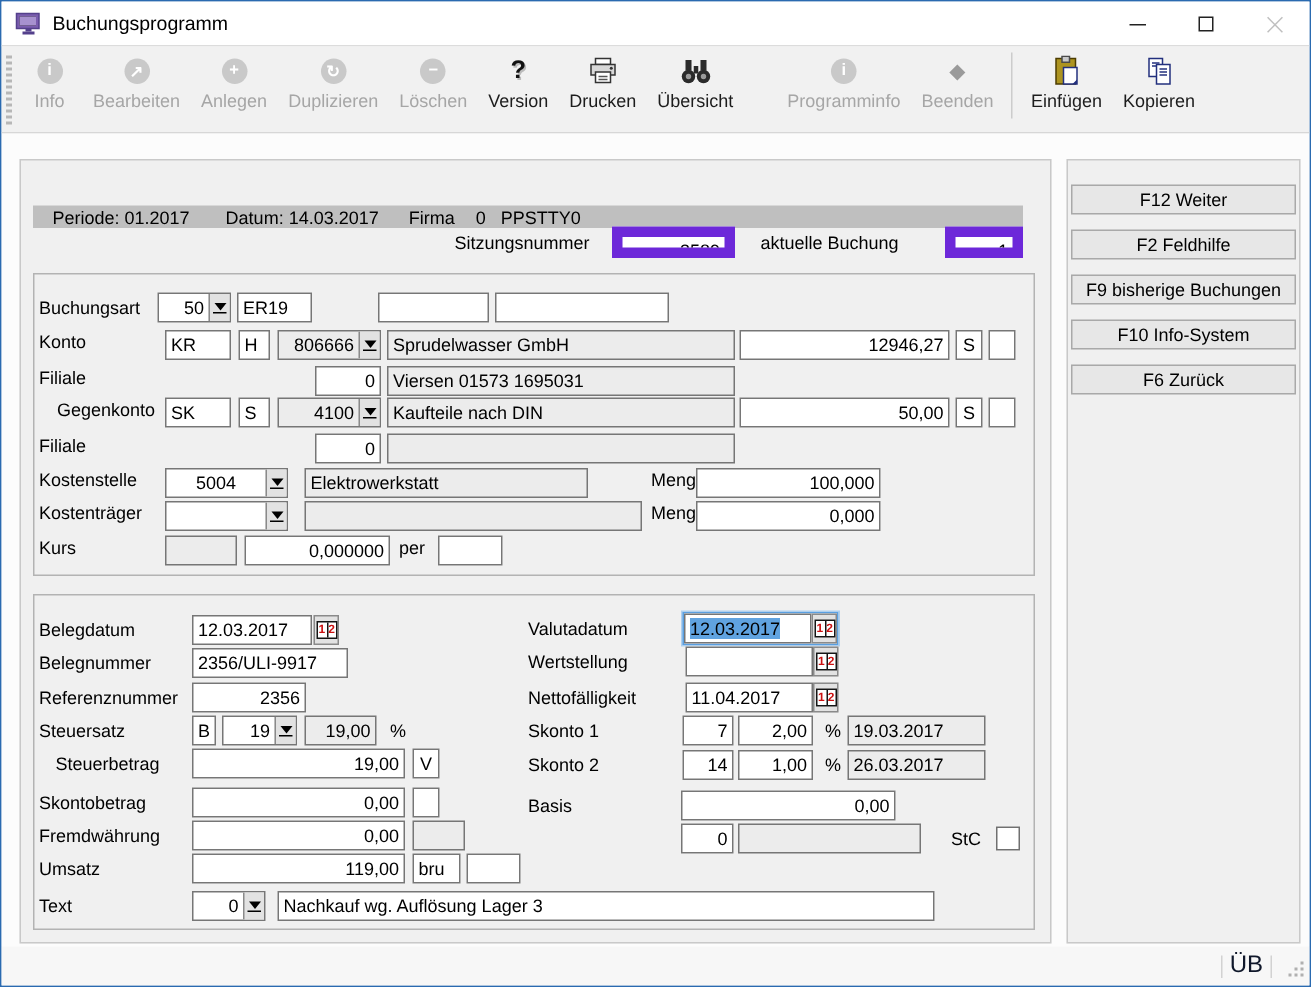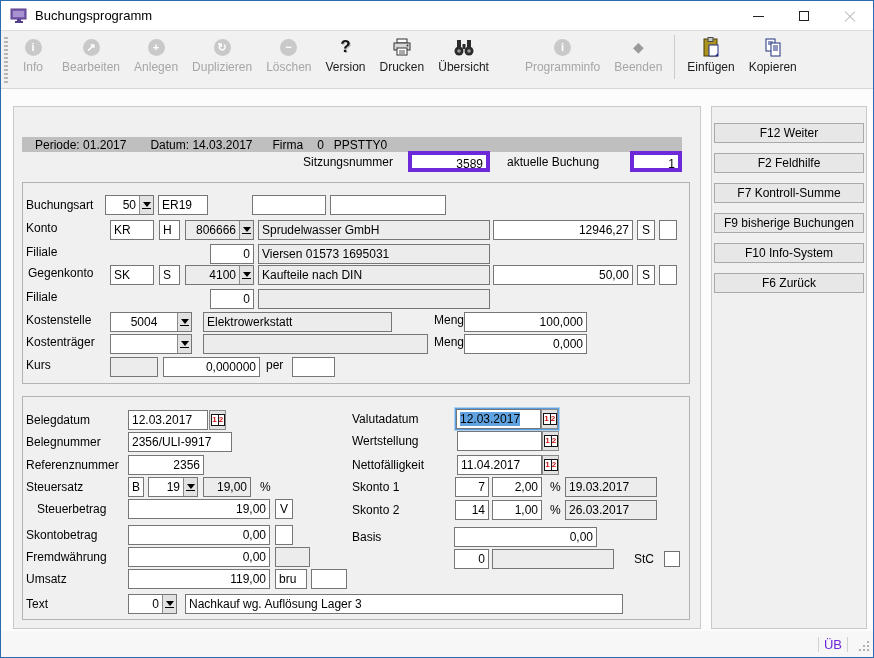--- a/index.html
+++ b/index.html
@@ -47,21 +47,21 @@
           display:flex; align-items:center; justify-content:center; cursor:pointer; white-space:nowrap; }
 
   .groupbox { position:absolute; border:1px solid #b3b3b3; }
 
   .lbl { position:absolute; font-size:12px; color:#000; height:20px; line-height:20px; white-space:nowrap; }
   .fld { position:absolute; height:20px; border:1px solid #767676; background:#fff; font-size:12px;
          line-height:18px; padding:0 3px; color:#000; white-space:nowrap; overflow:hidden; }
   .fld.ro { background:#ececec; }
   .num { text-align:right; }
   .ctr { text-align:center; }
-  .thick { border:4px solid #6d28d9; }
+  .thick { border:7px solid #6d28d9; }
 
   .combo { position:absolute; display:flex; height:20px; border:1px solid #767676; background:#fff; }
   .combo.ro { background:#ececec; }
   .combo .val { flex:1; font-size:12px; line-height:18px; padding:0 3px; overflow:hidden; white-space:nowrap; }
   .dd { flex:none; width:14px; background:#e2e2e2; border-left:1px solid #8a8a8a; display:flex;
         flex-direction:column; align-items:center; justify-content:center; cursor:pointer; }
   .dd .tri { width:0; height:0; border:4px solid transparent; border-top:5px solid #000; border-bottom:0; }
   .dd .bar { width:9px; height:1px; background:#000; margin-top:1px; }
 
   .calbtn { position:absolute; width:17px; height:20px; background:#e2e2e2; border:1px solid #8a8a8a;
@@ -77,21 +77,21 @@
   .focuswrap { position:absolute; display:flex; border:1px solid #5a9fe0; box-shadow:0 0 0 1px #aecfee; }
   .focuswrap .fld, .focuswrap .calbtn { position:static; }
   .selection { background:#60a3e0; }
 
   .checkbox { position:absolute; width:16px; height:16px; background:#fff; border:1px solid #707070; }
 
   
   .statusbar { position:absolute; left:0; bottom:0; width:100%; height:26px; background:#f7f7f7;
                display:flex; align-items:center; justify-content:flex-end; }
   .st-sep { width:1px; height:15px; background:#d2d2d2; margin:0 5px; }
-  .st-text { font-size:13px; color:#6d28d9; }
+  .st-text { font-size:16px; color:#0f172a; }
   .grip { width:12px; height:12px; margin:6px 4px 0 4px; position:relative; }
   .grip i { position:absolute; width:2px; height:2px; background:#b0b0b0;
             box-shadow:-4px 4px 0 #b0b0b0, -8px 8px 0 #b0b0b0, 0 4px 0 #b0b0b0, -4px 8px 0 #b0b0b0, 0 8px 0 #b0b0b0;
             right:0; top:0; }
 </style>
 </head>
 <body>
 
 <div class="window">
 
@@ -268,21 +268,21 @@
       </div>
       <div class="fld ro" style="left:244px; top:113px; width:232px;">Sprudelwasser GmbH</div>
       <div class="fld num" style="left:479px; top:113px; width:140px;">12946,27</div>
       <div class="fld ctr" style="left:623px; top:113px; width:18px;">S</div>
       <div class="fld" style="left:645px; top:113px; width:18px;"></div>
 
       <div class="lbl" style="left:12px; top:135px;">Filiale</div>
       <div class="fld num" style="left:196px; top:137px; width:44px;">0</div>
       <div class="fld ro" style="left:244px; top:137px; width:232px;">Viersen 01573 1695031</div>
 
-      <div class="lbl" style="left:14px; top:156px;text-align:center;">Gegenkonto</div>
+      <div class="lbl" style="left:24px; top:156px;text-align:center;">Gegenkonto</div>
       <div class="fld" style="left:96px; top:158px; width:44px;">SK</div>
       <div class="fld" style="left:145px; top:158px; width:21px;">S</div>
       <div class="combo ro" style="left:171px; top:158px; width:69px;">
         <span class="val num">4100</span>
         <span class="dd">
             <span class="tri"></span>
             <span class="bar"></span>
           </span>
       </div>
       <div class="fld ro" style="left:244px; top:158px; width:232px;">Kaufteile nach DIN</div>
@@ -427,21 +427,20 @@
       <div class="fld num" style="left:440px; top:442px; width:35px;">0</div>
       <div class="fld ro" style="left:478px; top:442px; width:122px;"></div>
       <div class="lbl" style="left:620px; top:442px;">StC</div>
       <div class="checkbox" style="left:650px; top:444px;"></div>
 
     </div>
 
     <div class="panel panel-side">
       <div class="sbtn">F12 Weiter</div>
       <div class="sbtn">F2 Feldhilfe</div>
-      <div class="sbtn">F7 Kontroll-Summe</div>
       <div class="sbtn">F9 bisherige Buchungen</div>
       <div class="sbtn">F10 Info-System</div>
       <div class="sbtn">F6 Zurück</div>
     </div>
 
   </div>
 
   <div class="statusbar">
     <div class="st-sep"></div>
     <span class="st-text">ÜB</span>

